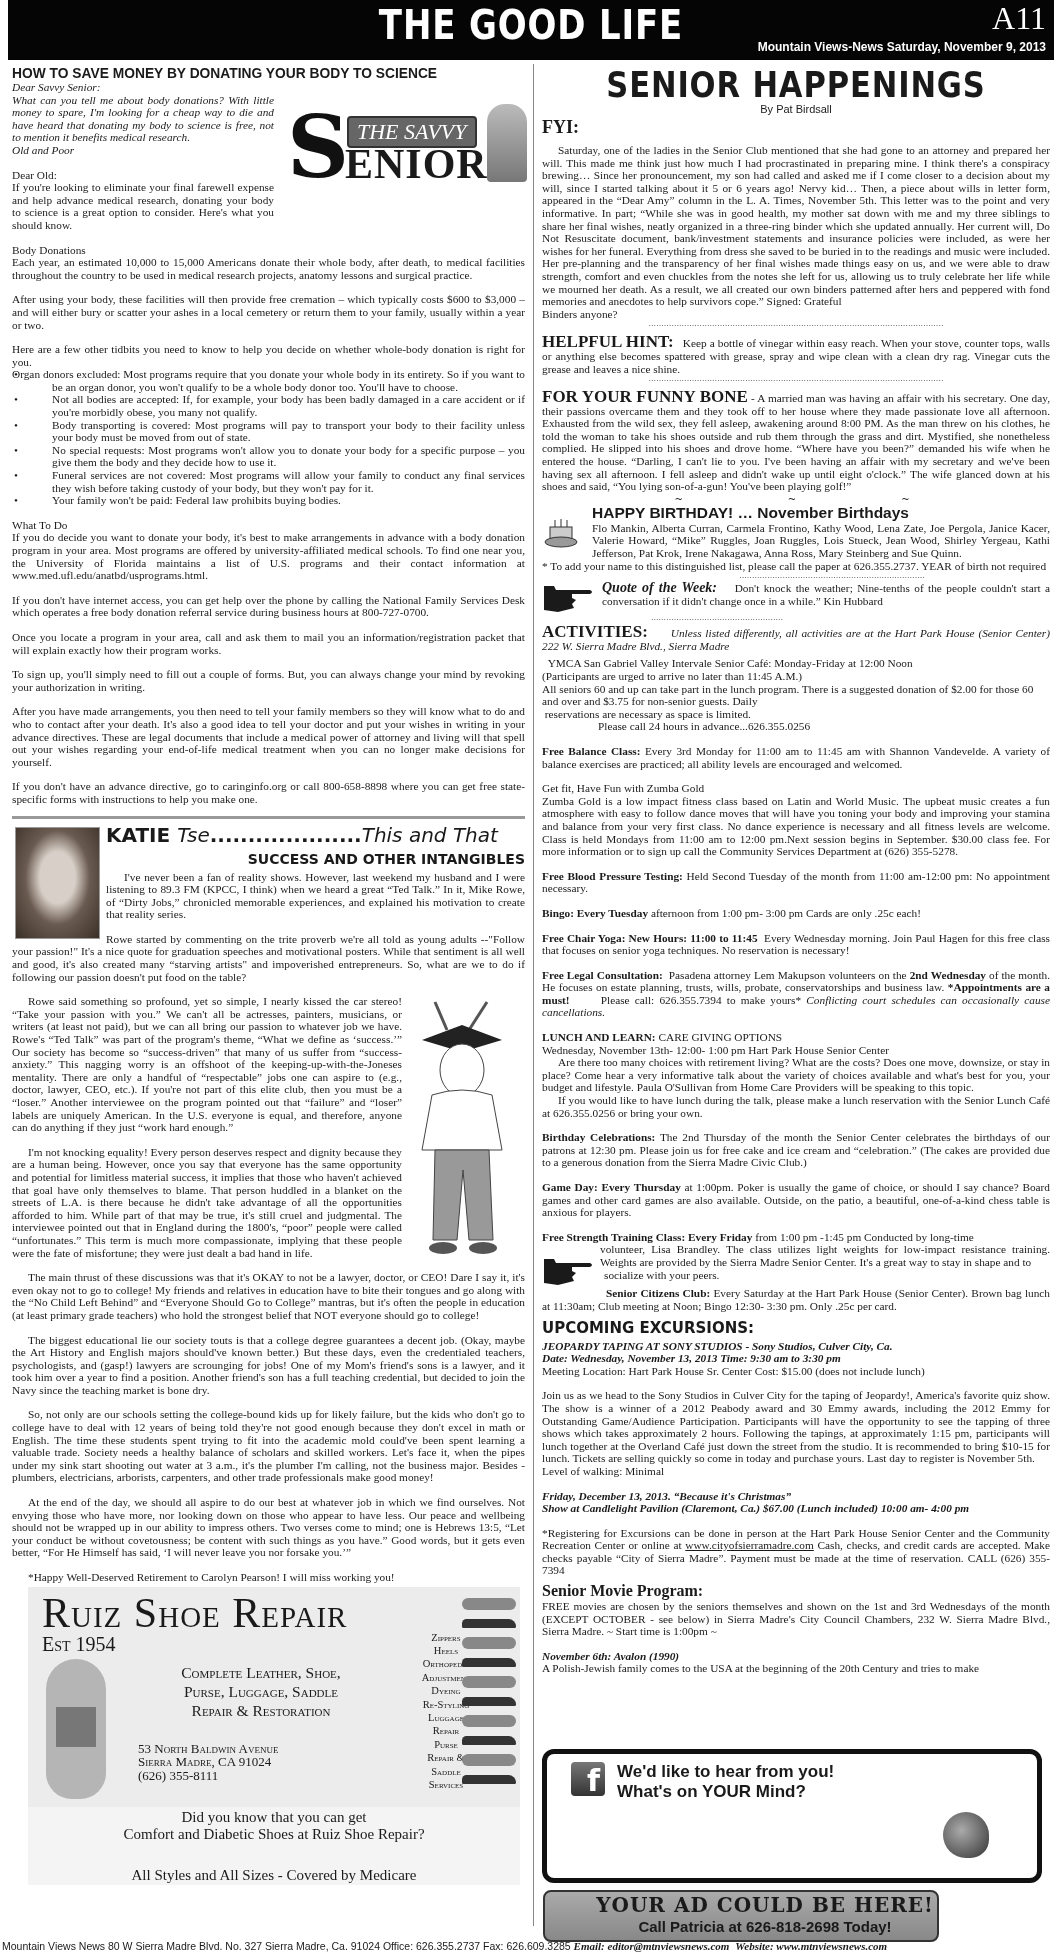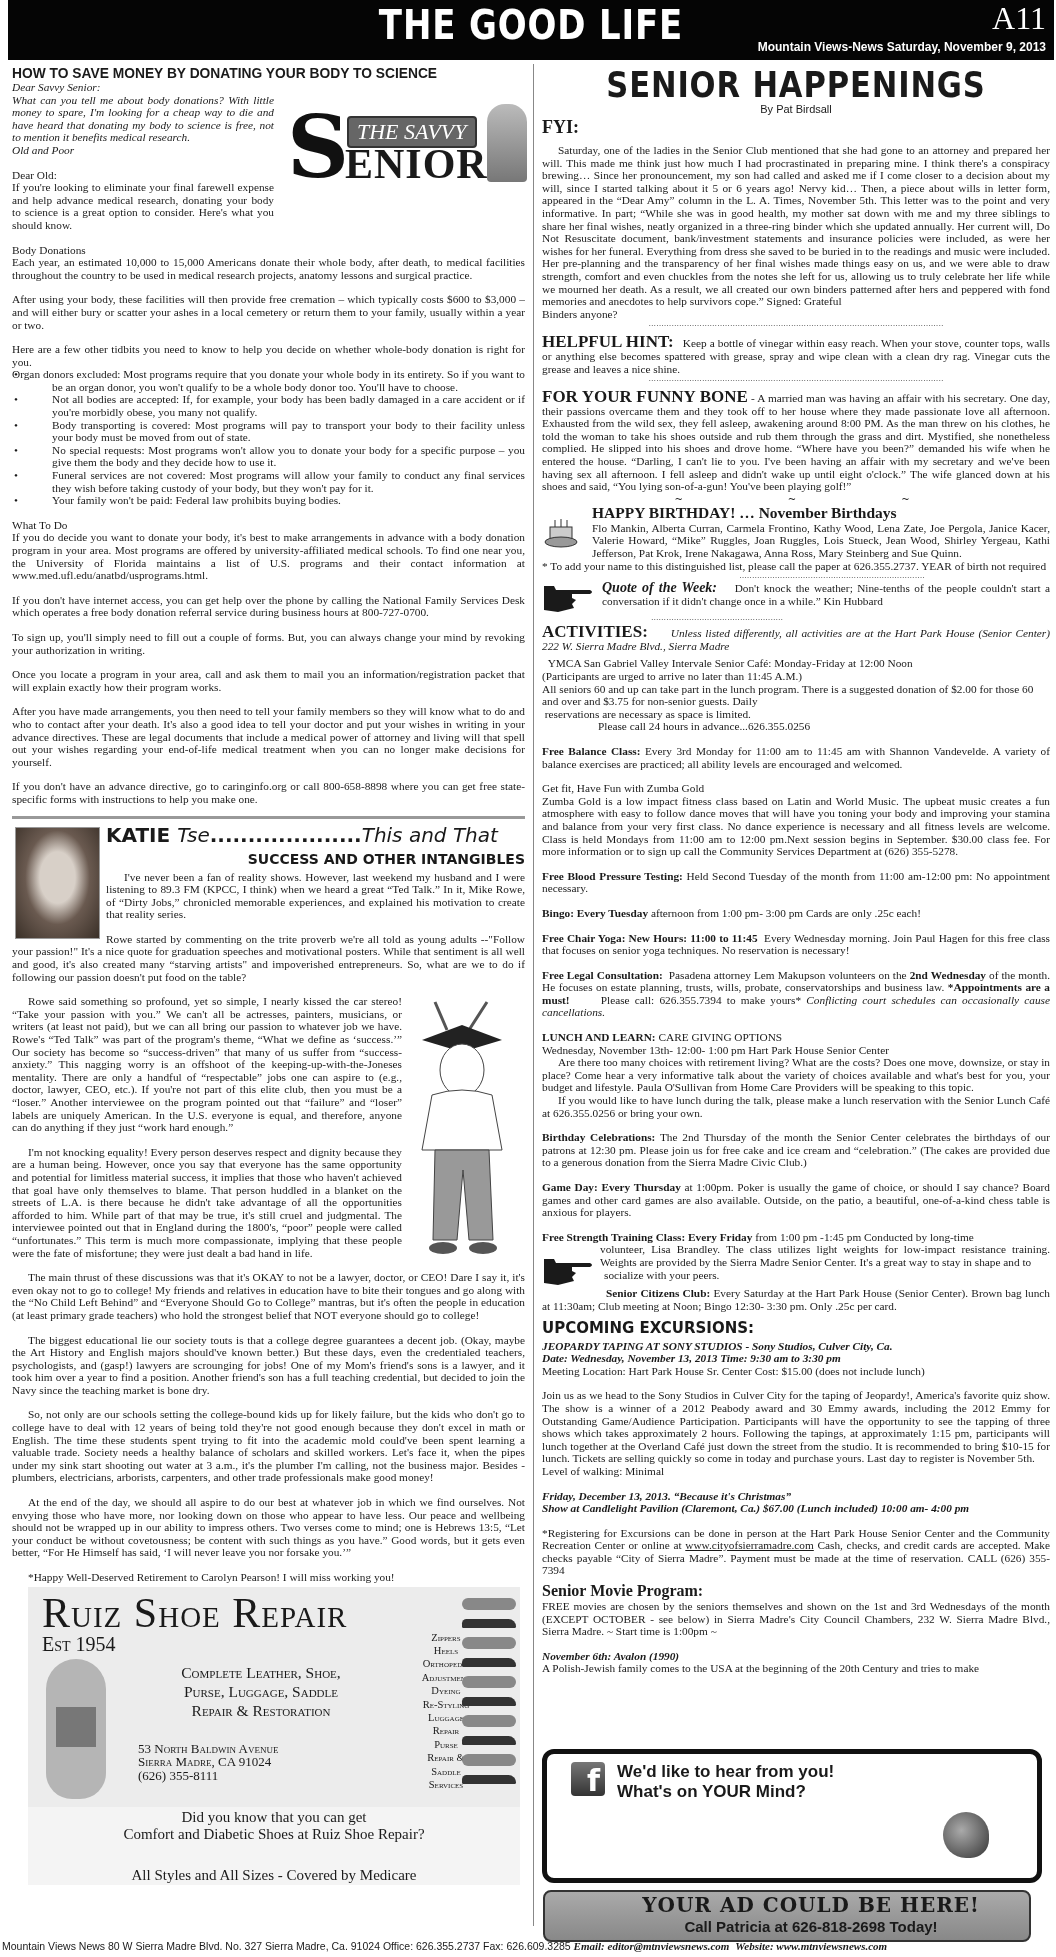--- a/index.html
+++ b/index.html
@@ -57,31 +57,31 @@
 
   .sh-title { text-align: center; font-family: "DejaVu Sans", sans-serif; font-weight: bold; font-size: 36px; transform: scaleX(0.85); letter-spacing: 1px; }
   .byline { text-align: center; font-family: "Liberation Sans", sans-serif; font-size: 11px; margin-top: -2px; }
   .sec-h { font-family: "Liberation Serif", serif; font-weight: bold; font-size: 16px; }
   .inline-h { font-family: "Liberation Serif", serif; font-weight: bold; font-size: 17px; }
   .dots { text-align: center; letter-spacing: 0; font-size: 8px; line-height: 8px; color: #333; overflow: hidden; white-space: nowrap; }
   .tildes { display: flex; justify-content: space-around; width: 340px; margin-left: 80px; font-size: 10px; }
 
   .bday { position: relative; padding-left: 50px; }
   .bday .cake { position: absolute; left: 2px; top: 14px; width: 34px; height: 30px; }
-  .bday .h { font-family: Liberation Serif, serif; font-weight: bold; font-size: 15.5px; }
+  .bday .h { font-family: Liberation Sans, sans-serif; font-weight: bold; font-size: 15.5px; }
   .hand { width: 52px; height: 32px; }
   .quote { display: flex; align-items: flex-start; gap: 8px; }
 
   .fb-box { position: absolute; left: 542px; top: 1749px; width: 500px; height: 134px; border: 5px solid #111; border-radius: 12px; background: #fff; }
   .fb-box .fbicon { position: absolute; left: 24px; top: 8px; width: 34px; height: 34px; background: linear-gradient(#777,#333); border-radius: 4px; color: #fff; font-family: "DejaVu Sans", sans-serif; font-weight: bold; font-size: 30px; text-align: right; padding-right: 5px; line-height: 38px; }
   .fb-box .h1 { position: absolute; left: 70px; top: 8px; font-family: "Liberation Sans", sans-serif; font-weight: bold; font-size: 17px; line-height: 20px; }
   .fb-box .contact { position: absolute; left: 8px; top: 69px; width: 370px; font-family: "Liberation Sans", sans-serif; font-size: 12.5px; line-height: 15px; }
   .fb-box .bird { position: absolute; right: 48px; top: 58px; width: 46px; height: 46px; background: radial-gradient(circle at 40% 40%, #aaa, #333); border-radius: 50% 50% 40% 50%; }
 
-  .ad-box { position: absolute; left: 543px; top: 1890px; width: 488px; height: 52px; background: linear-gradient(#aaa,#888); border: 2px solid #333; border-radius: 8px; text-align: center; padding-left: 48px; }
+  .ad-box { position: absolute; left: 543px; top: 1890px; width: 396px; height: 52px; background: linear-gradient(#aaa,#888); border: 2px solid #333; border-radius: 8px; text-align: center; padding-left: 48px; }
   .ad-box .a1 { font-family: "DejaVu Serif", serif; font-weight: bold; font-size: 20px; letter-spacing: 1px; line-height: 22px; margin-top: 2px; }
   .ad-box .a2 { font-family: "Liberation Sans", sans-serif; font-weight: bold; font-size: 15px; line-height: 22px; }
 
   .footer { position: absolute; left: 0; top: 1940px; width: 1056px; height: 17px; font-family: "Liberation Sans", sans-serif; font-size: 10.5px; white-space: nowrap; padding-left: 2px; }
   .footer .em { font-family: "Liberation Serif", serif; font-style: italic; font-weight: bold; font-size: 11px; }
   a.link { color: inherit; text-decoration: underline; }
 </style>
 </head>
 <body>
 
@@ -131,22 +131,22 @@
           <span>Funeral services are not covered: Most programs will allow your family to conduct any final services they wish before taking custody of your body, but they won't pay for it.</span>
         </div>
       <div class="bullet txt">
           <span class="dot">•</span>
           <span>Your family won't be paid: Federal law prohibits buying bodies.</span>
         </div>
     </div>
     <p class="gap">What To Do</p>
     <p>If you do decide you want to donate your body, it's best to make arrangements in advance with a body donation program in your area. Most programs are offered by university-affiliated medical schools. To find one near you, the University of Florida maintains a list of U.S. programs and their contact information at www.med.ufl.edu/anatbd/usprograms.html.</p>
     <p class="gap" style="margin-top:12px">If you don't have internet access, you can get help over the phone by calling the National Family Services Desk which operates a free body donation referral service during business hours at 800-727-0700.</p>
+    <p class="gap">Once you locate a program in your area, call and ask them to mail you an information/registration packet that will explain exactly how their program works.</p>
     <p class="gap" style="margin-top:12px">To sign up, you'll simply need to fill out a couple of forms. But, you can always change your mind by revoking your authorization in writing.</p>
-    <p class="gap">Once you locate a program in your area, call and ask them to mail you an information/registration packet that will explain exactly how their program works.</p>
     <p class="gap">After you have made arrangements, you then need to tell your family members so they will know what to do and who to contact after your death. It's also a good idea to tell your doctor and put your wishes in writing in your advance directives. These are legal documents that include a medical power of attorney and living will that spell out your wishes regarding your end-of-life medical treatment when you can no longer make decisions for yourself.</p>
     <p class="gap">If you don't have an advance directive, go to caringinfo.org or call 800-658-8898 where you can get free state-specific forms with instructions to help you make one.</p>
   </div>
 
   <div class="hr-thick"></div>
 
   <div class="katie">
     <div class="photo"></div>
     <div class="head">
       <span>KATIE</span> <i>Tse</i><span>....................</span><i>This and That</i>

